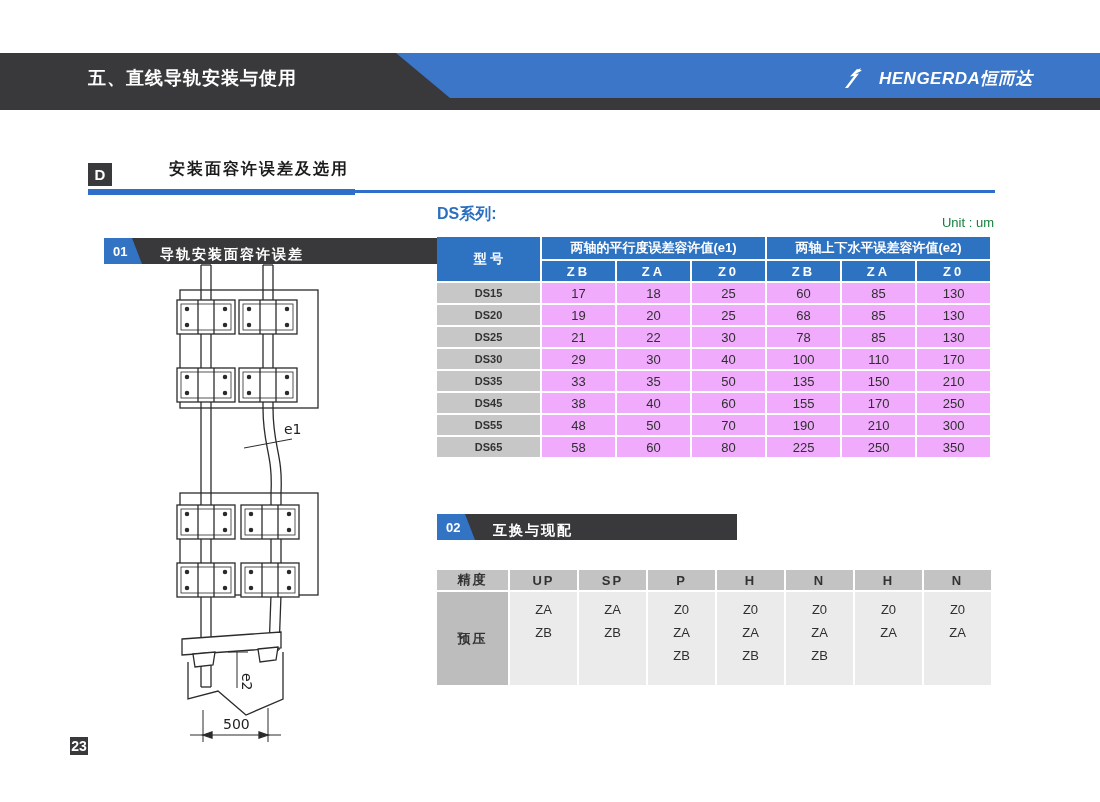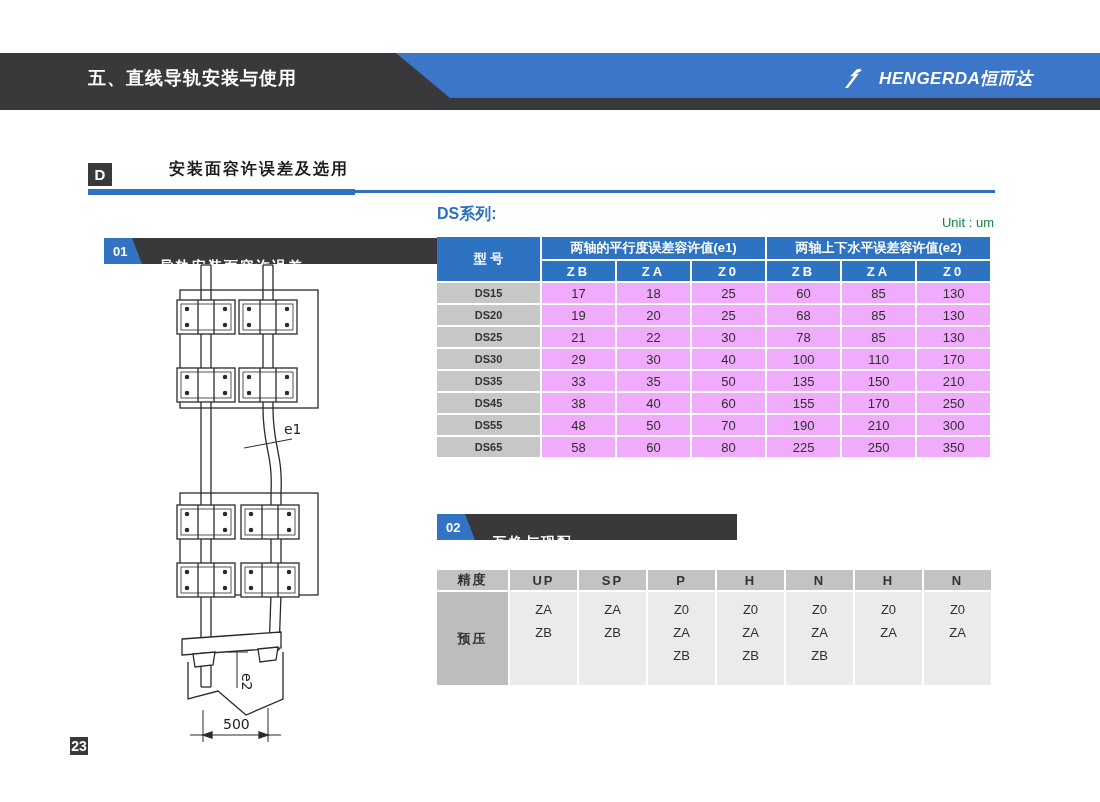--- a/index.html
+++ b/index.html
@@ -20,21 +20,21 @@
         font-size:15px;font-weight:bold;display:flex;align-items:center;justify-content:center;}
   .sec-title{position:absolute;left:122px;top:159px;font-size:16px;font-weight:bold;color:#1b1b1b;letter-spacing:2px;margin-left:47px;}
   .rule-thick{position:absolute;left:88px;top:189px;width:267px;height:6px;background:#2f6fc9;}
   .rule-thin{position:absolute;left:355px;top:190px;width:640px;height:3px;background:#2f6fc9;}
 
   
   .label-bar{position:absolute;height:26px;background:#39393b;}
   .label-num{position:absolute;left:0;top:0;width:38px;height:26px;background:#3373c4;
              clip-path:polygon(0 0,calc(100% - 10px) 0,100% 100%,0 100%);
              color:#fff;font-weight:bold;font-size:13px;display:flex;align-items:center;padding-left:9px;box-sizing:border-box;}
-  .label-text{position:absolute;left:56px;top:16px;height:26px;display:flex;align-items:center;
+  .label-text{position:absolute;left:56px;top:4px;height:26px;display:flex;align-items:center;
               color:#fff;font-weight:bold;font-size:14px;letter-spacing:2px;}
 
   
   .ds-title{position:absolute;left:437px;top:204px;font-size:16px;font-weight:bold;color:#2b6fc0;}
   .unit{position:absolute;left:880px;top:215px;width:114px;text-align:right;font-size:13px;color:#15803d;}
 
   
   table{border-collapse:separate;border-spacing:2px;table-layout:fixed;}
   .t1{position:absolute;left:435px;top:235px;width:557px;}
   .t2{position:absolute;left:435px;top:568px;width:557px;}

